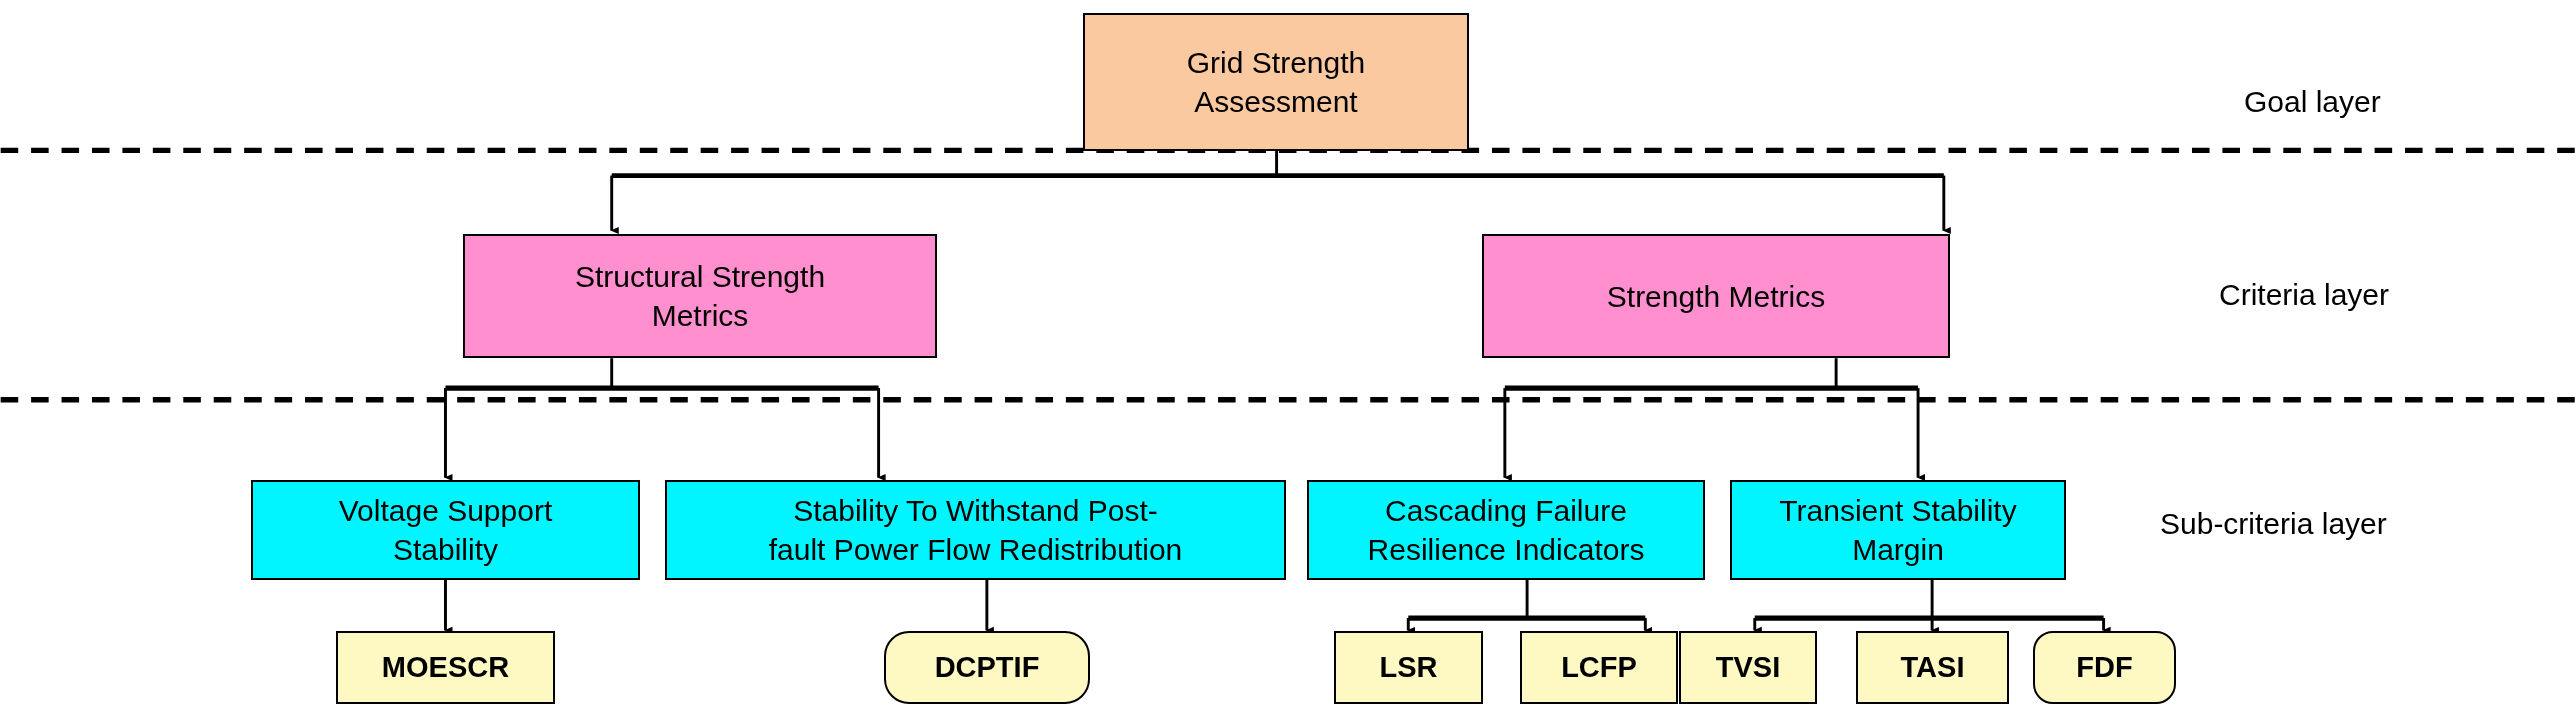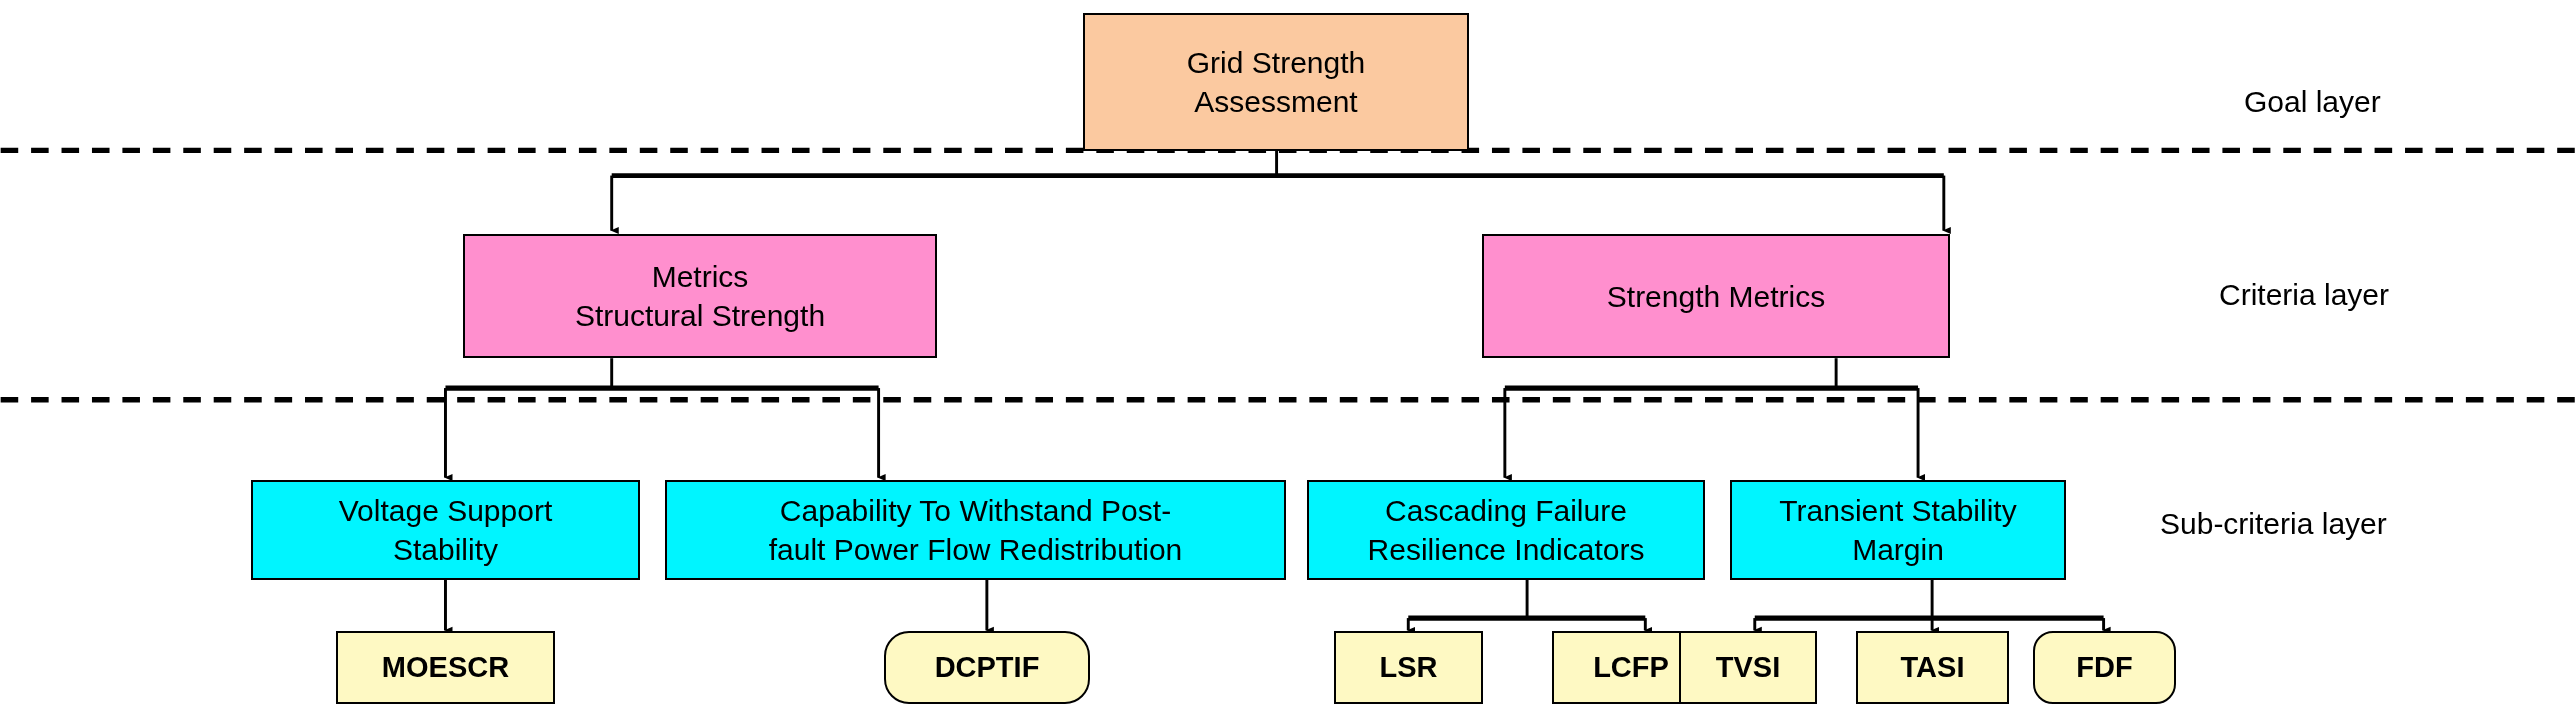--- a/index.html
+++ b/index.html
@@ -125,41 +125,41 @@
 
   <div class="node node-goal" style="left:1083px; top:13px; width:386px; height:138px;">
     <div>
       <div>Grid Strength</div>
       <div>Assessment</div>
     </div>
   </div>
 
   <div class="node node-criteria" style="left:463px; top:234px; width:474px; height:124px;">
     <div>
+      <div>Structural Strength</div>
       <div>Metrics</div>
-      <div>Structural Strength</div>
     </div>
   </div>
 
   <div class="node node-criteria" style="left:1482px; top:234px; width:468px; height:124px;">
     <div>
       <div>Strength Metrics</div>
     </div>
   </div>
 
   <div class="node node-sub" style="left:251px; top:480px; width:389px; height:100px;">
     <div>
       <div>Voltage Support</div>
       <div>Stability</div>
     </div>
   </div>
 
   <div class="node node-sub" style="left:665px; top:480px; width:621px; height:100px;">
     <div>
-      <div>Capability To Withstand Post-</div>
+      <div>Stability To Withstand Post-</div>
       <div>fault Power Flow Redistribution</div>
     </div>
   </div>
 
   <div class="node node-sub" style="left:1307px; top:480px; width:398px; height:100px;">
     <div>
       <div>Cascading Failure</div>
       <div>Resilience Indicators</div>
     </div>
   </div>
@@ -176,21 +176,21 @@
   </div>
 
   <div class="node node-leaf" style="left:884px; top:631px; width:206px; height:73px;border-radius:25px;">
     <span>DCPTIF</span>
   </div>
 
   <div class="node node-leaf" style="left:1334px; top:631px; width:149px; height:73px;">
     <span>LSR</span>
   </div>
 
-  <div class="node node-leaf" style="left:1552px; top:631px; width:158px; height:73px;text-align:right;">
+  <div class="node node-leaf" style="left:1520px; top:631px; width:158px; height:73px;text-align:right;">
     <span>LCFP</span>
   </div>
 
   <div class="node node-leaf" style="left:1679px; top:631px; width:138px; height:73px; left:1679px;">
     <span>TVSI</span>
   </div>
 
   <div class="node node-leaf" style="left:1856px; top:631px; width:153px; height:73px;">
     <span>TASI</span>
   </div>

